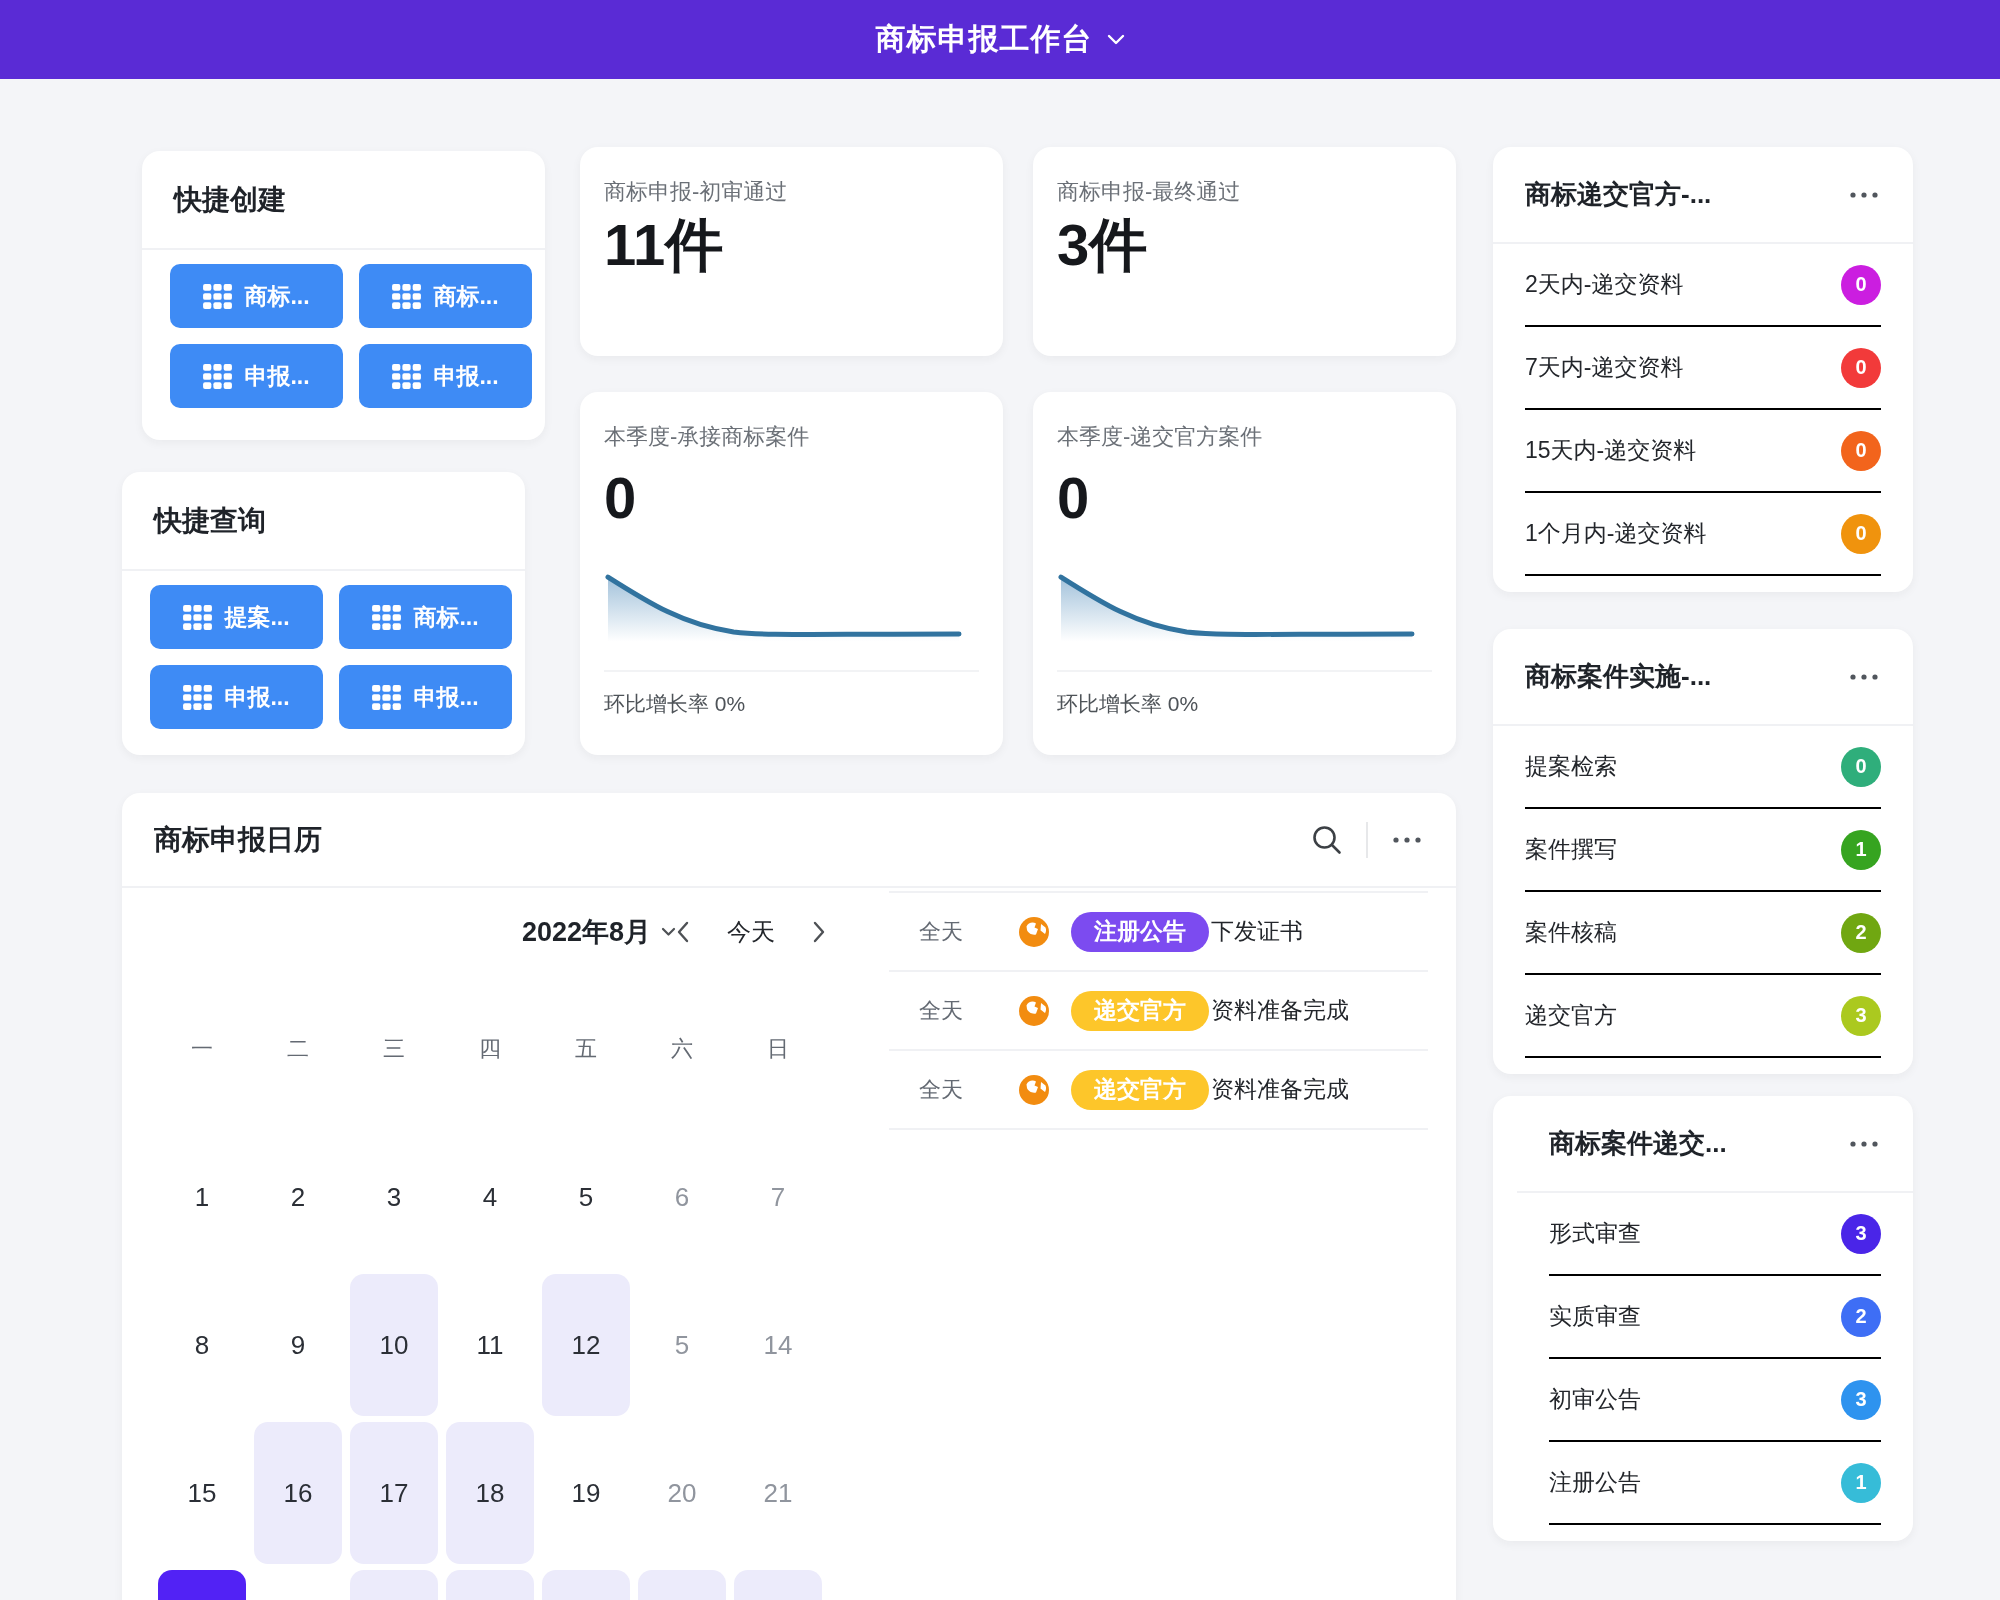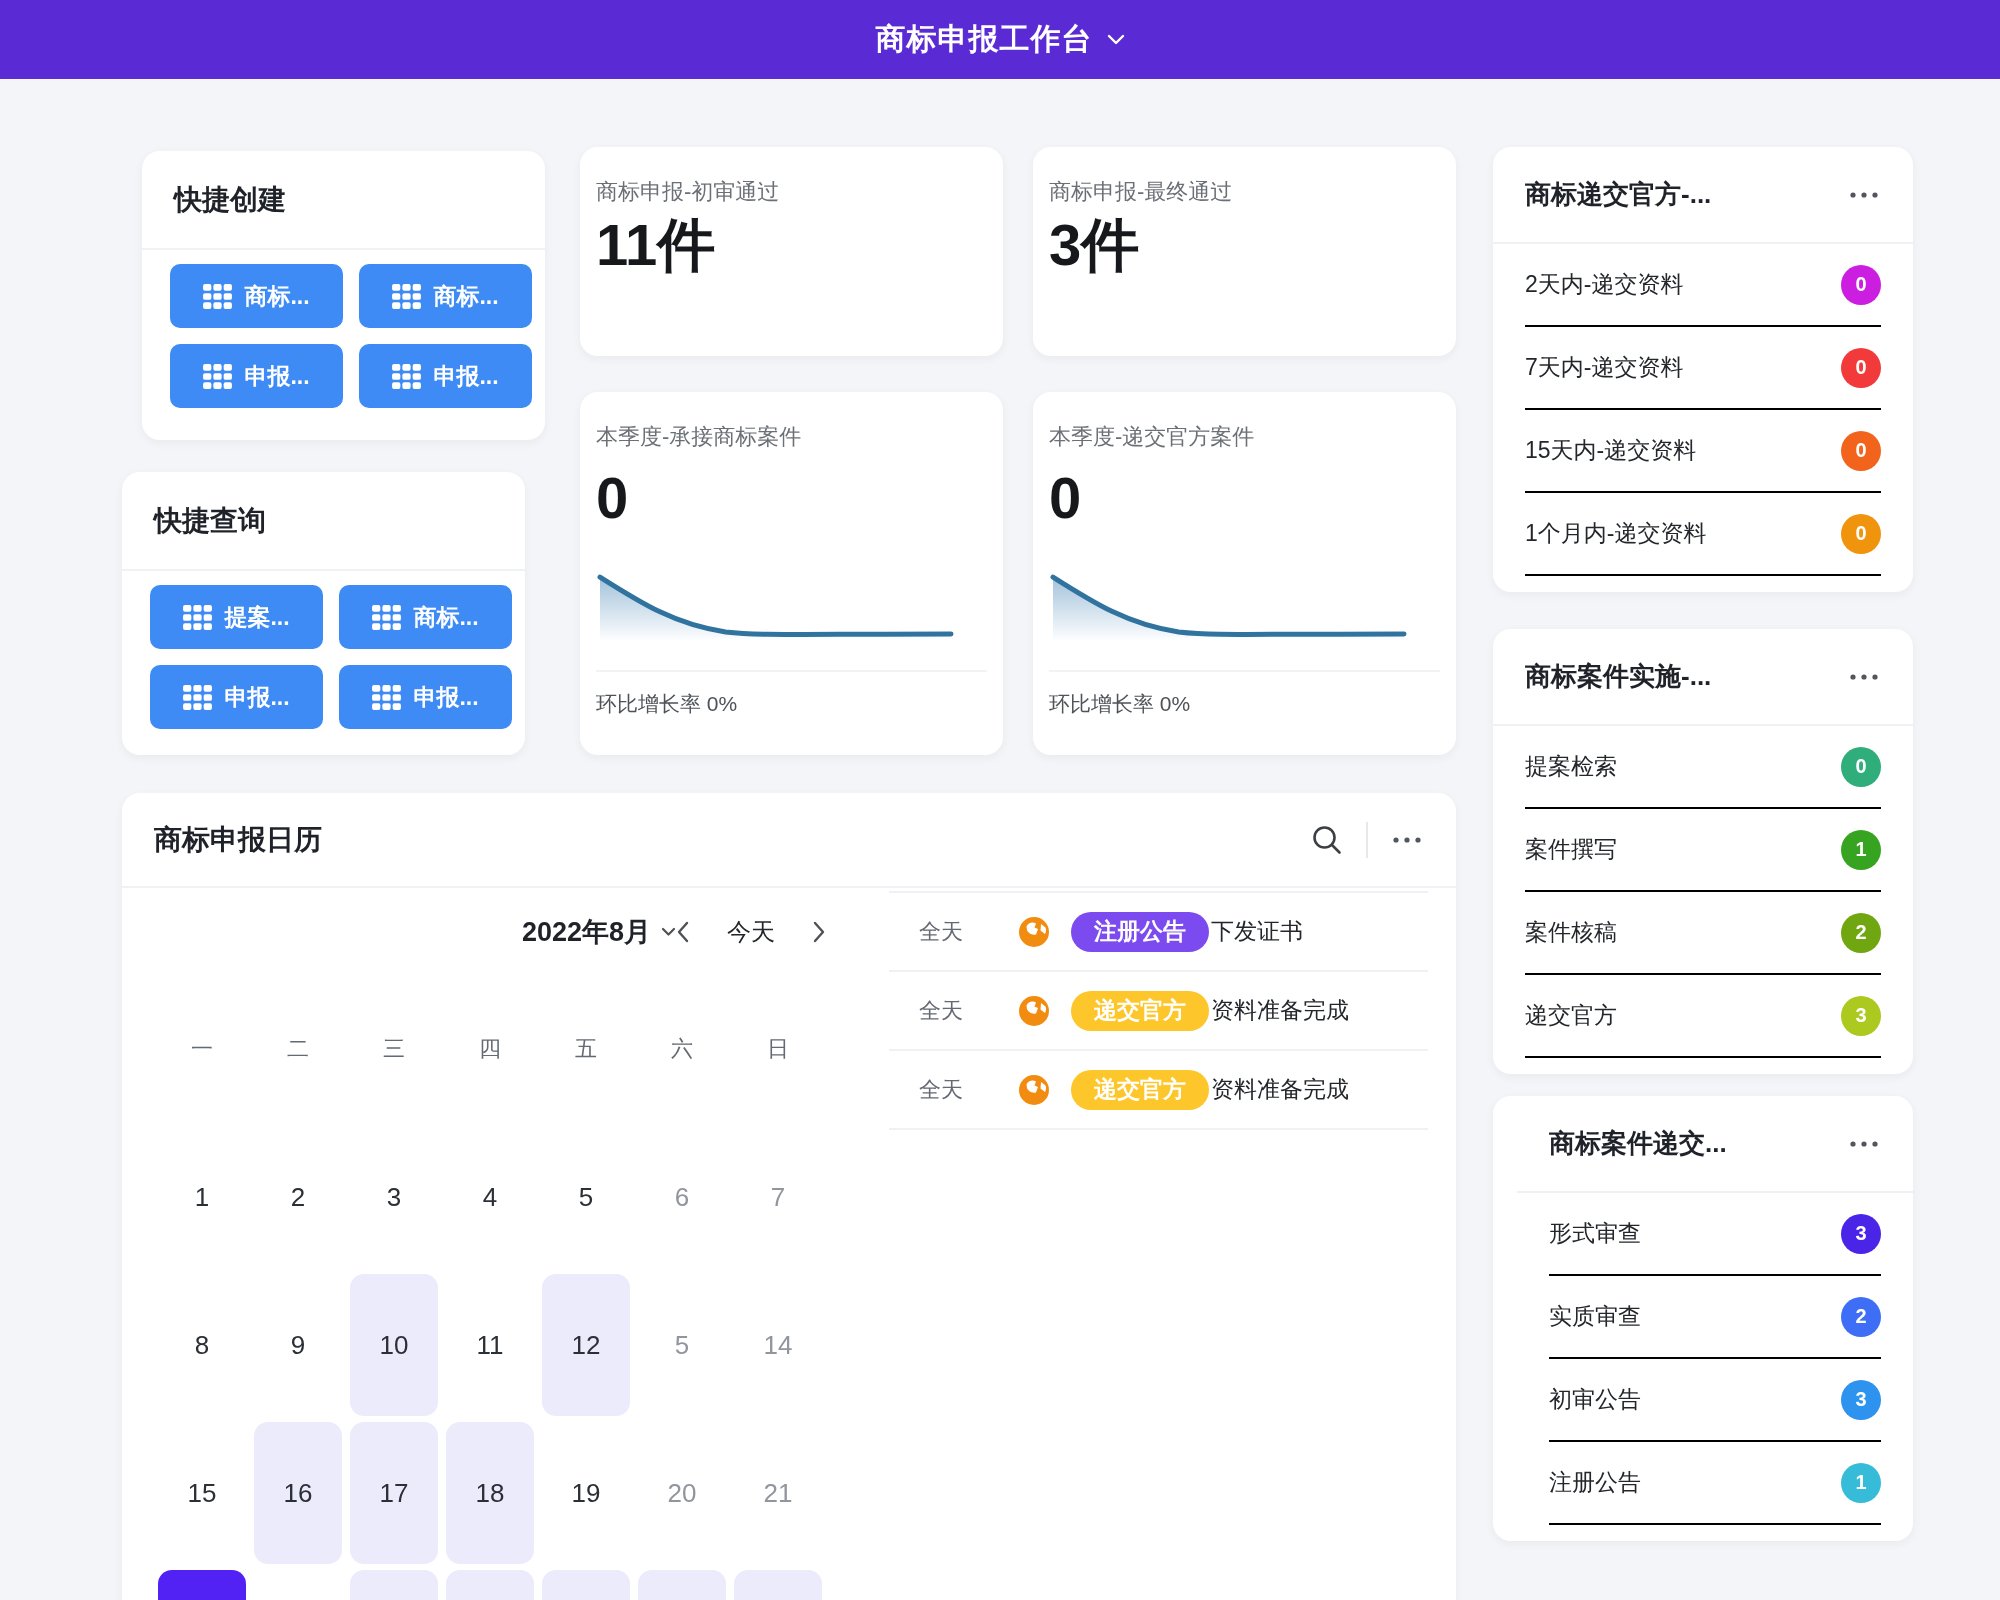--- a/index.html
+++ b/index.html
@@ -24,21 +24,21 @@
   .card-title { font-size:28px; font-weight:bold; color:#1f2329; }
   
   .qcard .card-head { height:99px; }
   .btn-grid { display:grid; grid-template-columns:173px 173px; gap:16px; padding:14px 28px 14px 28px; }
   .blue-btn {
     height:64px; background:#3e8bf5; border-radius:10px; color:#fff;
     display:flex; align-items:center; justify-content:center; gap:12px;
     font-size:23px; font-weight:bold; cursor:pointer;
   }
   
-  .stat-card { padding:30px 16px; }
+  .stat-card { padding:30px 24px; }
   .stat-title { font-size:22px; color:#6b7077; }
   .stat-value { margin-top:0; font-size:58px; font-weight:bold; color:#16181c; }
   .trend-chart { display:block; margin-top:40px; width:359px; height:80px; }
   .trend-divider { height:2px; background:#f2f3f5; margin-top:19px; }
   .trend-footer { margin-top:18px; font-size:21px; color:#4e5358; }
   
   .cal-head { height:95px; }
   .cal-head-icons { display:flex; align-items:center; gap:22px; }
   .icon-sep { width:2px; height:36px; background:#e7e8ea; }
   .cal-toolbar { position:absolute; left:32px; top:115px; width:672px; height:48px;

